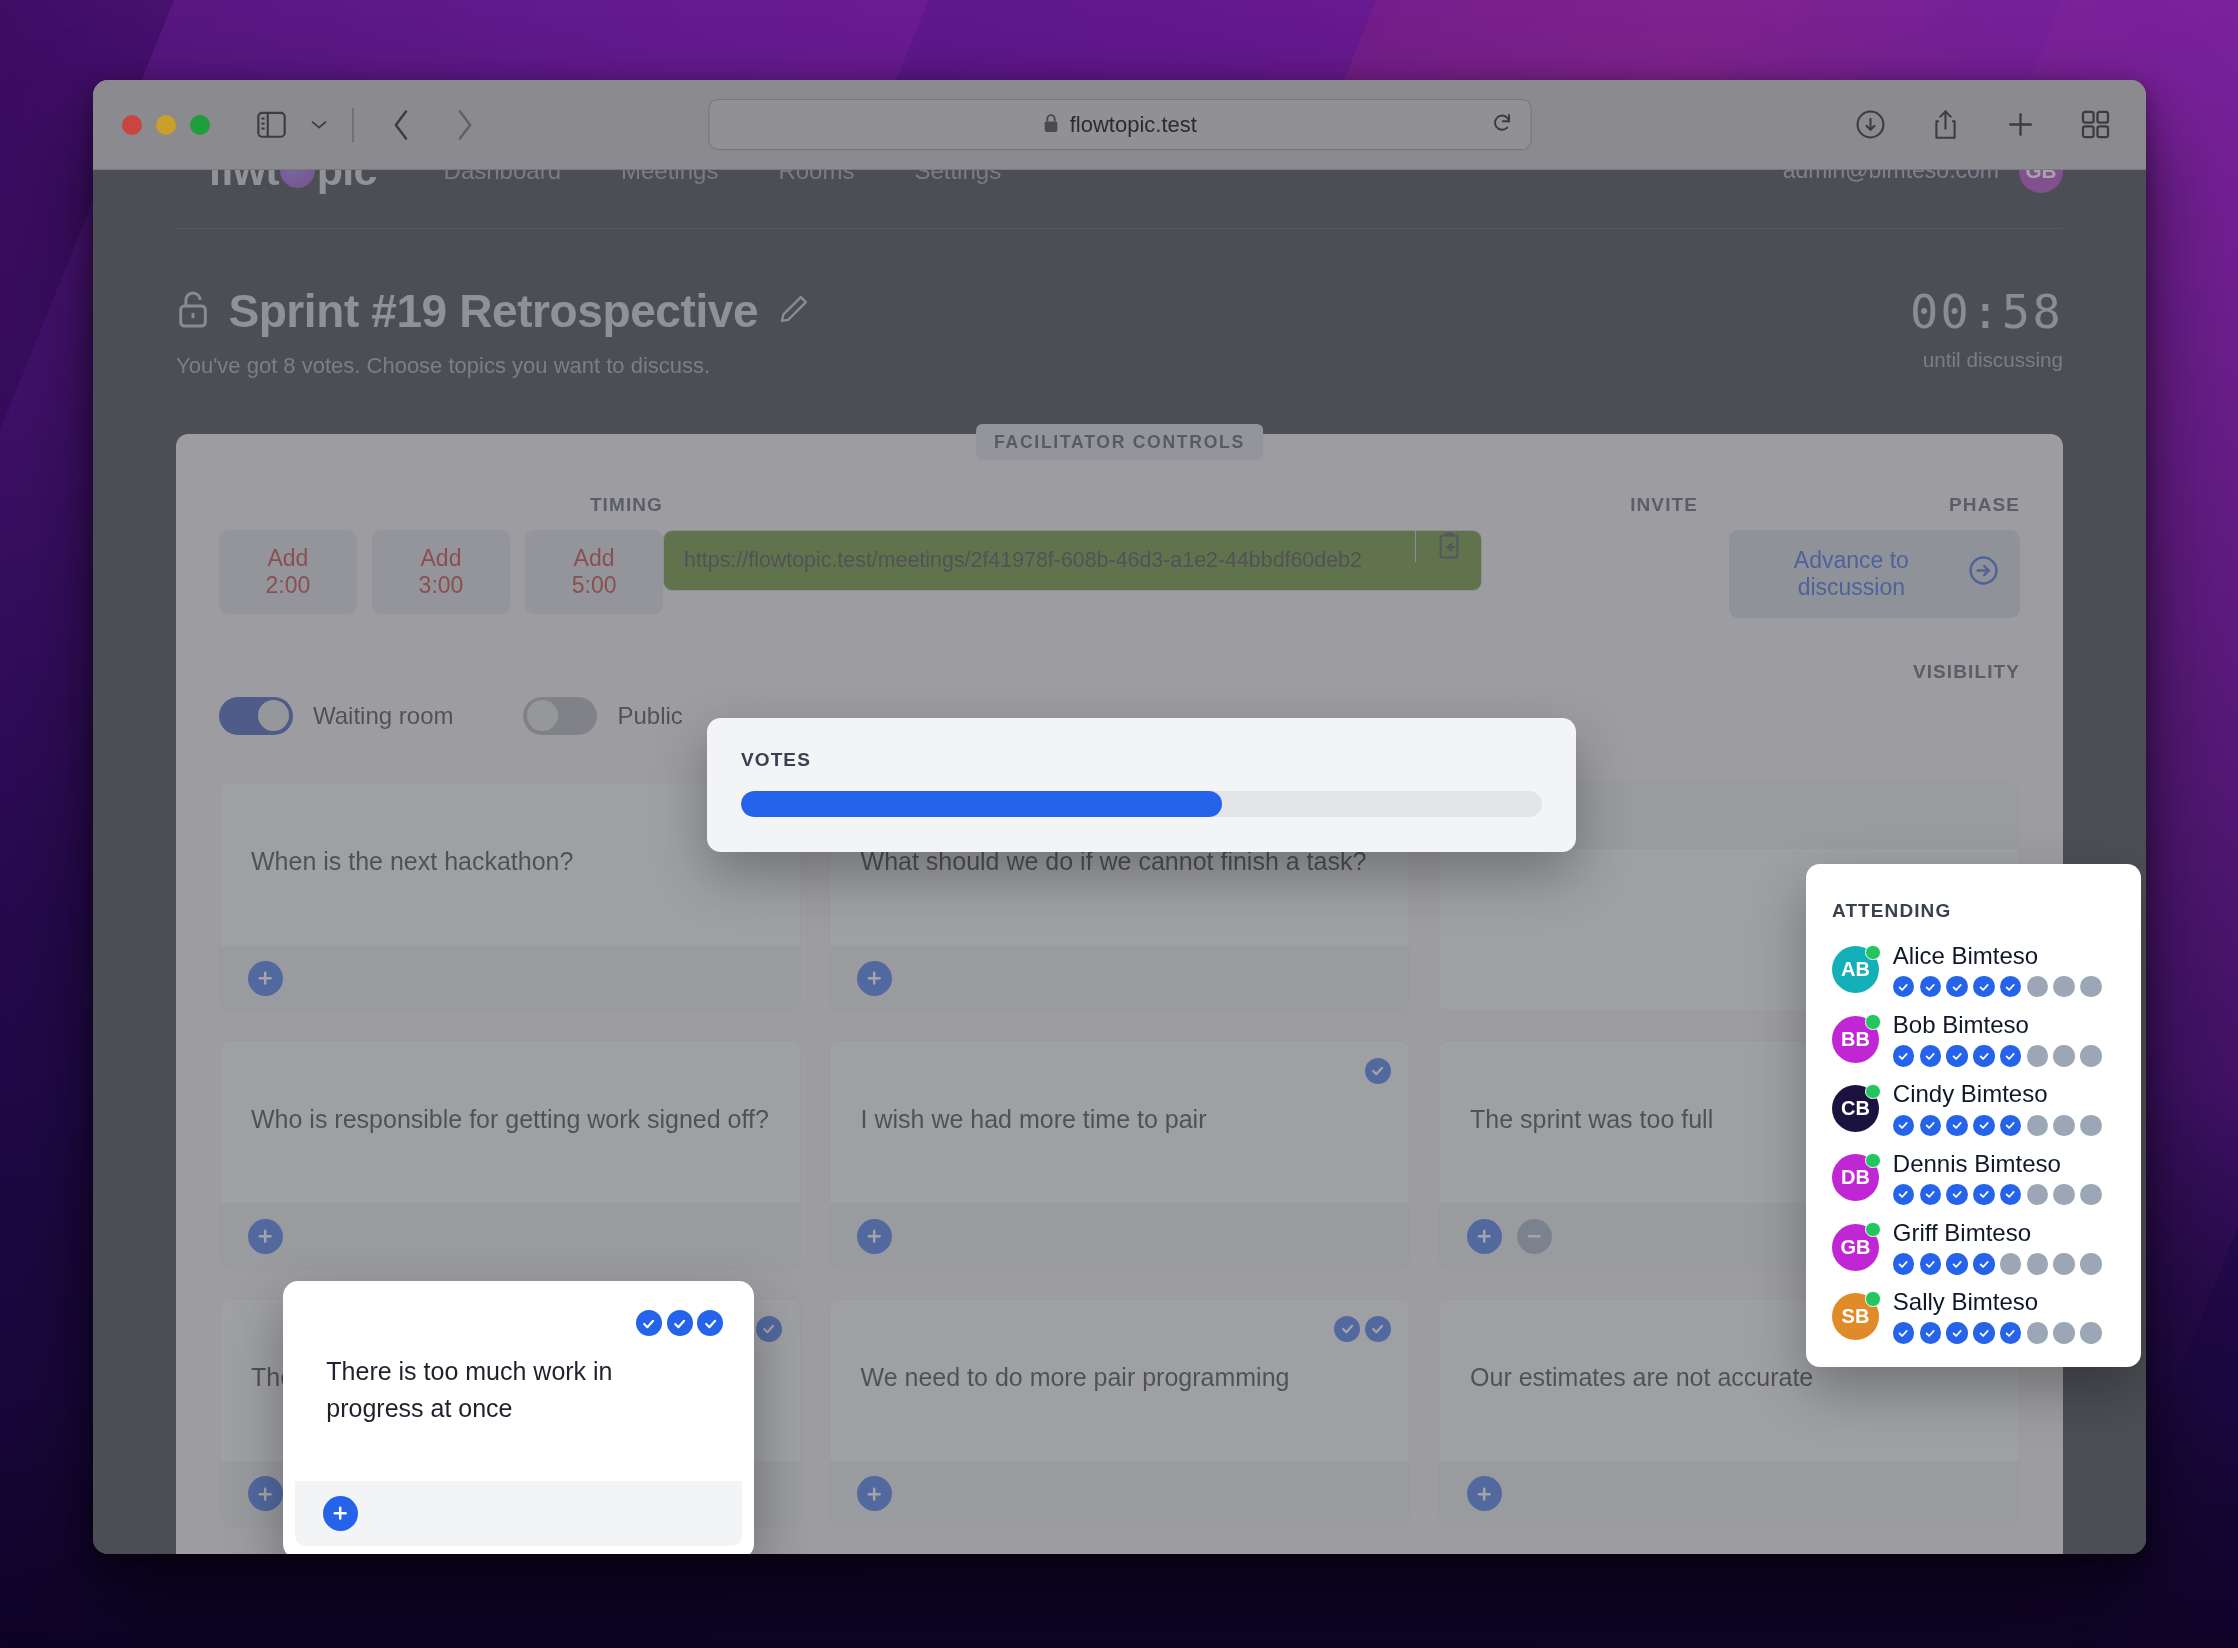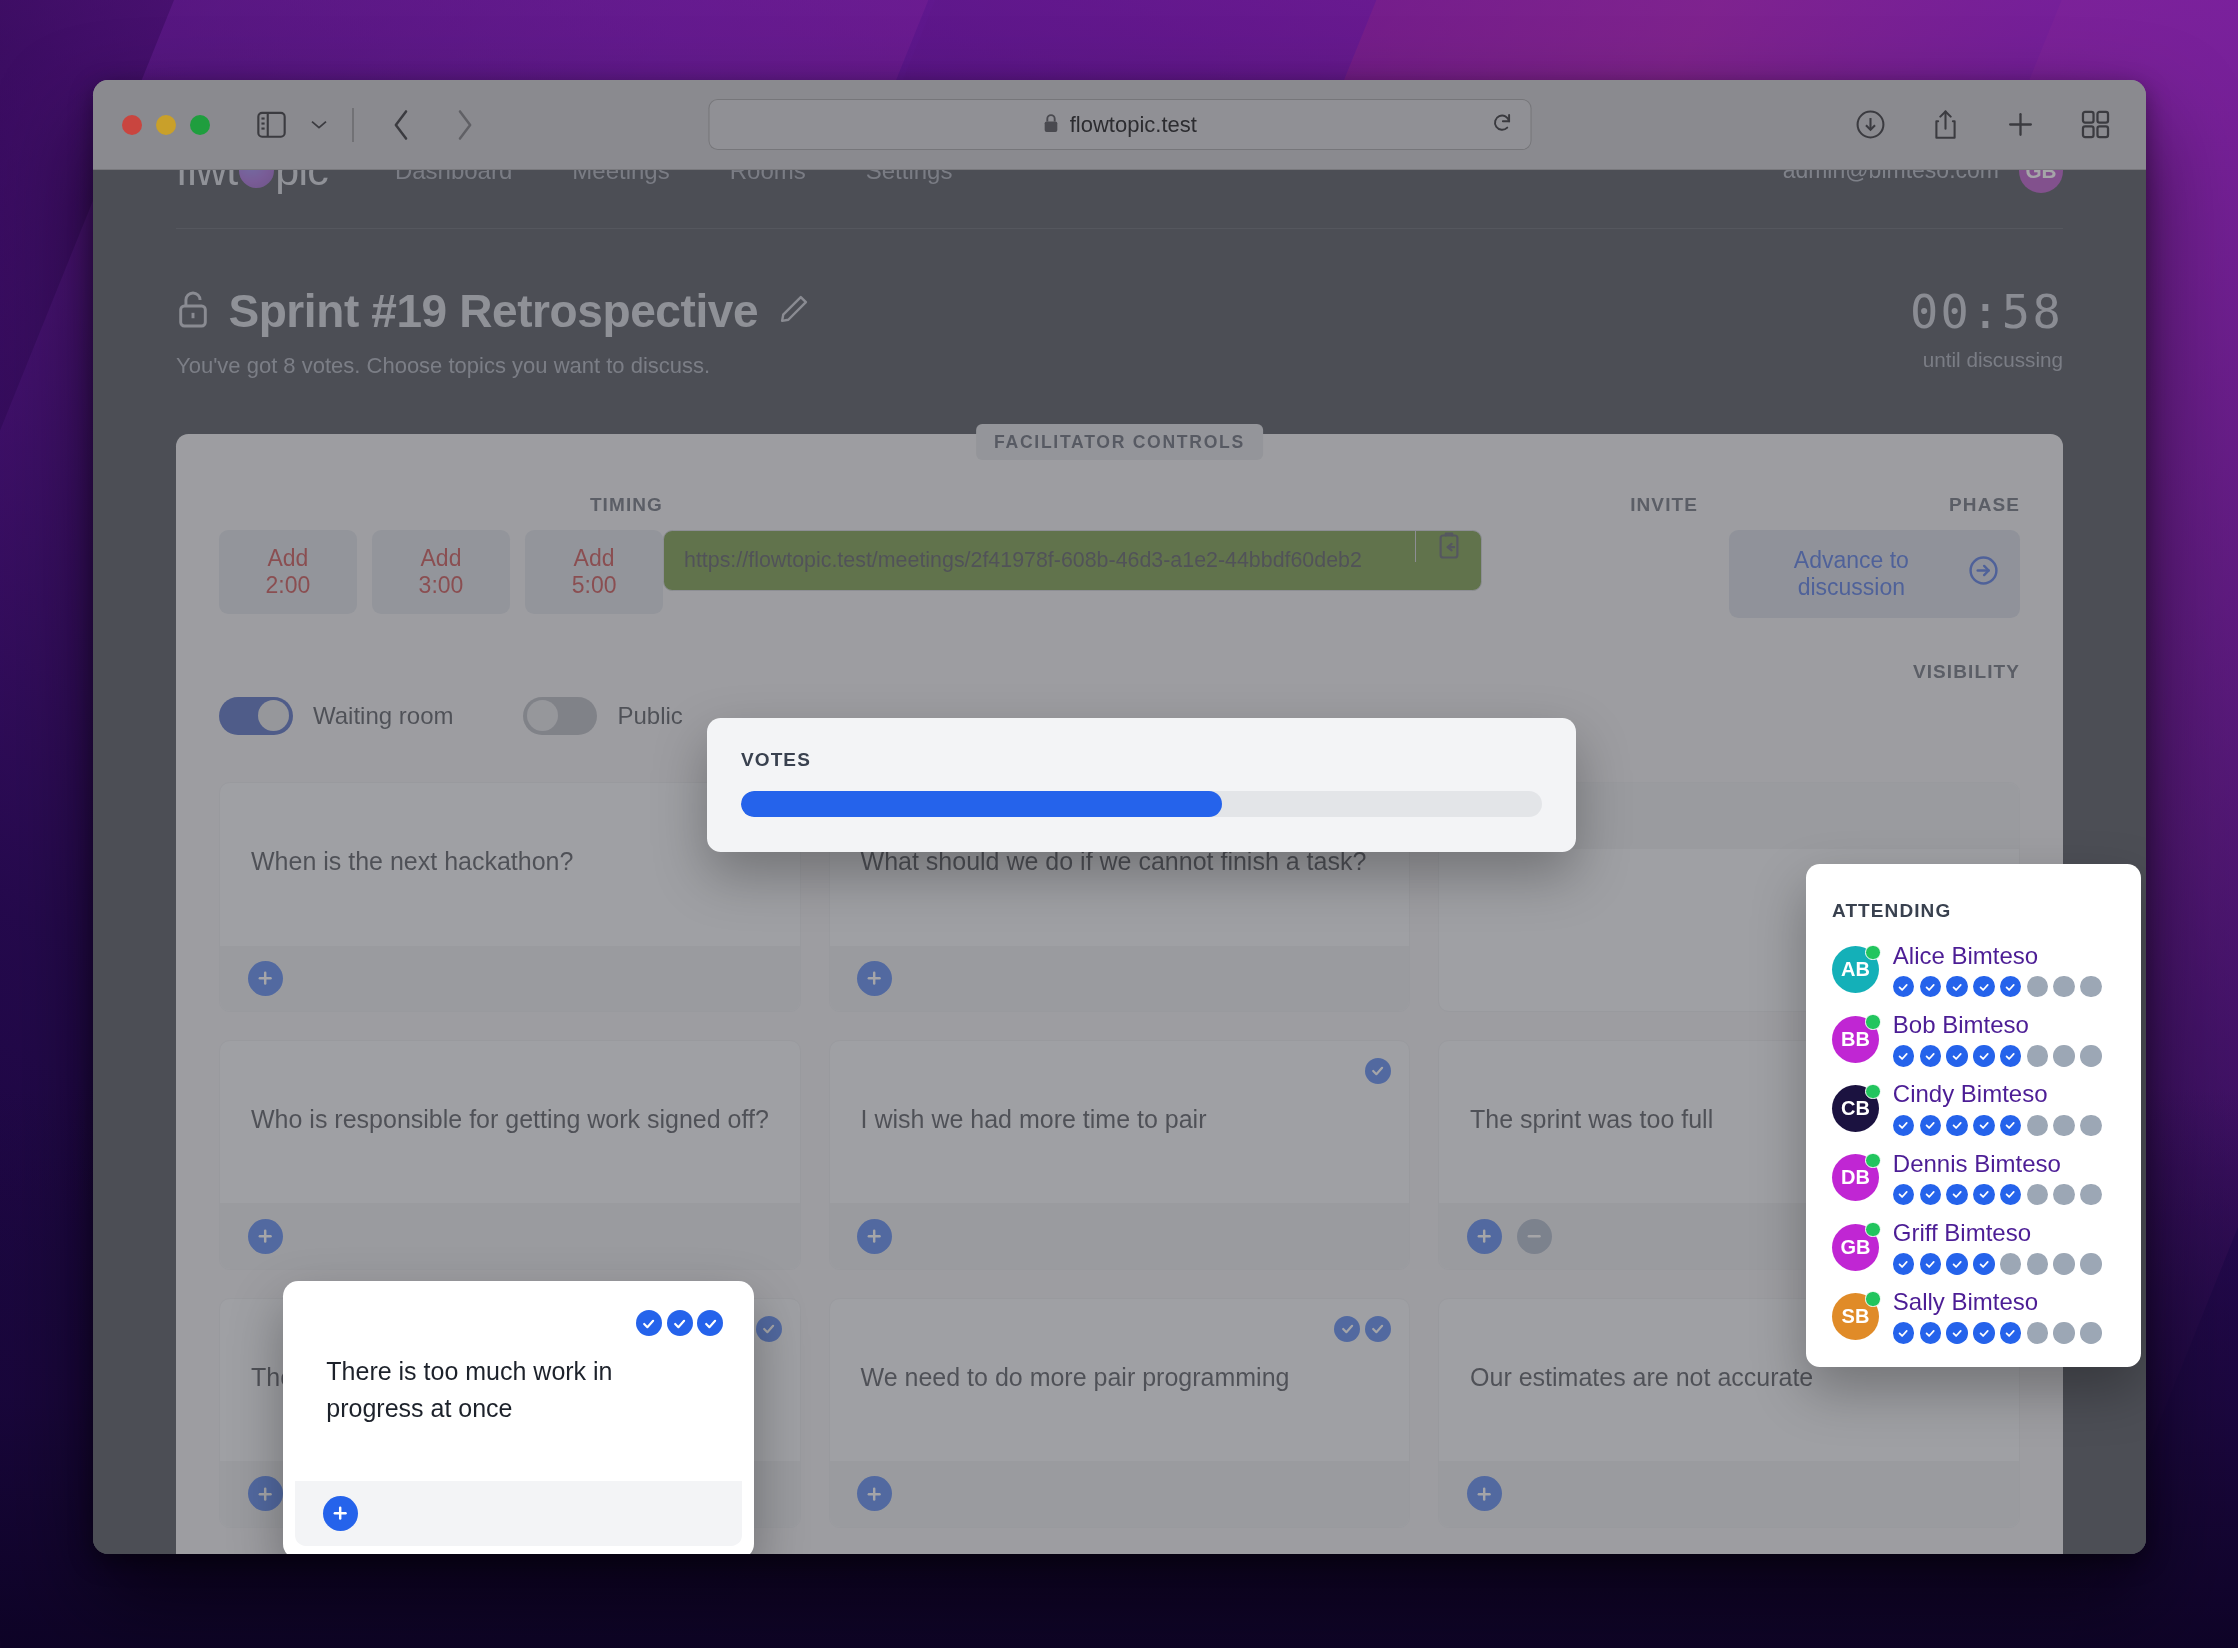--- a/index.html
+++ b/index.html
@@ -55,21 +55,21 @@
   .reload { position: absolute; right: 17px; color: #3a3a3f; }
 
   .tb-right { margin-left: auto; display: flex; align-items: center; gap: 32px; color: #2e2e33; }
 
   
   .viewport { position: absolute; left: 0; top: 90px; width: 2053px; height: 1384px; overflow: hidden; background: #161c27; }
   .page { position: absolute; left: 0; top: -57px; width: 2053px; }
 
   
   .appnav { height: 115px; display: flex; align-items: center; padding: 0 83px; color: #aeb2bd; }
-  .logo { font-size: 43px; font-weight: 400; color: #c9ccd4; letter-spacing: -0.8px; display: flex; align-items: center; }
+  .logo { font-size: 43px; font-weight: 700; color: #c9ccd4; letter-spacing: -0.8px; display: flex; align-items: center; margin-left: 32px; }
   .logo .o-dot { width: 35px; height: 35px; border-radius: 50%; margin: 0 1.5px;
     background: radial-gradient(circle at 35% 30%, #7b6bf0, #8b3fd0 55%, #6f2ea8); display: inline-block; align-self: center; }
   .appnav-links { display: flex; gap: 60px; margin-left: 67px; font-size: 24px; color: #8e94a1; }
   .appnav-right { margin-left: auto; display: flex; align-items: center; gap: 20px; }
   .appnav-email { font-size: 23px; color: #9aa0ad; }
   .appnav-avatar { width: 44px; height: 44px; border-radius: 50%; background: #a422b8; color: #fff;
     font-size: 20.7px; font-weight: 700; display: flex; align-items: center; justify-content: center; }
 
   .divider { height: 0.8px; background: rgba(255,255,255,.10); margin: 0 83px; }
 
@@ -147,21 +147,21 @@
   .attend-pop { position: absolute; left: 1713px; top: 694px; width: 335px; z-index: 30;
     background: #fff; border-radius: 13.8px; padding: 36px 26px 23px;
     box-shadow: 0 23px 54px rgba(0,0,0,.28); }
   .attend-title { font-size: 19px; font-weight: 700; letter-spacing: 1.1px; color: #39414f; margin-bottom: 6.1px; }
   .att-row { display: flex; gap: 13.8px; padding-top: 13.8px; }
   .av-wrap { position: relative; width: 47px; height: 47px; flex: 0 0 47px; margin-top: 4.6px; }
   .avatar { width: 47px; height: 47px; border-radius: 50%; color: #fff; font-size: 20px; font-weight: 700;
     display: flex; align-items: center; justify-content: center; }
   .online { position: absolute; right: -1.5px; top: -1.5px; width: 15.3px; height: 15.3px; border-radius: 50%;
     background: #22c55e; border: 1.5px solid #fff; }
-  .att-name { font-size: 24px; color: #4c1d95; }
+  .att-name { font-size: 24px; color: #0f172a; }
   .dots { display: flex; gap: 5.4px; margin-top: 6.1px; }
   .vdot { width: 21.4px; height: 21.4px; border-radius: 50%; background: #9ca7b5; display:flex; align-items:center; justify-content:center;}
   .vdot.on { background: #2563eb; }
   .vdot svg { width: 12.3px; height: 12.3px; }
 
   
   .focus-card { position: absolute; left: 190px; top: 1111px; width: 471px; z-index: 30;
     background: #fff; border-radius: 15.3px; padding: 12.3px; box-shadow: 0 23px 54px rgba(0,0,0,.3); }
   .focus-card .card { background: #fff; border: none; min-height: 253px; }
   .focus-card .card-foot { background: #f3f4f6; }

